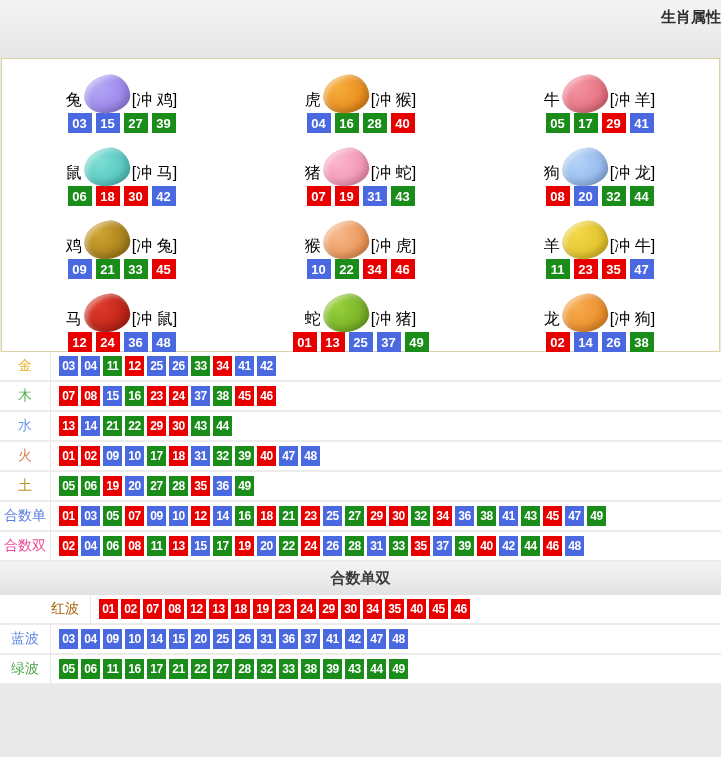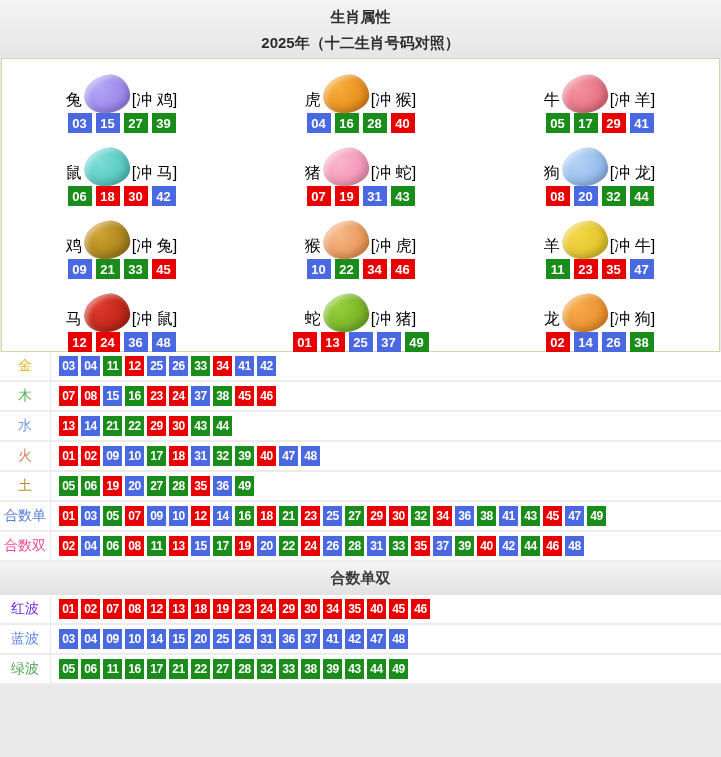--- a/index.html
+++ b/index.html
@@ -6,21 +6,21 @@
   body{
     width:721px;height:757px;overflow:hidden;
     font-family:"Liberation Sans","DejaVu Sans",sans-serif;
     background:#e9e9e9;
   }
   .top-band{
     height:58px;box-sizing:border-box;padding:8px 0 5px;
     background:linear-gradient(180deg,#f4f4f4,#e6e6e6);
     display:flex;flex-direction:column;justify-content:space-between;
   }
-  .title{text-align:center;font-weight:bold;font-size:15px;color:#2e2e2e;}
+  .title{text-align:right;font-weight:bold;font-size:15px;color:#2e2e2e;}
   .zpanel{
     margin:0 1px;background:#ffffff;border:1px solid #d9d2a6;
     display:grid;grid-template-columns:1fr 1fr 1fr;
     padding:3px 0 5px;box-sizing:border-box;height:294px;
   }
   .zcell{
     height:71px;display:flex;flex-direction:column;
     align-items:center;justify-content:flex-end;padding-bottom:2px;
   }
   .zline{display:flex;align-items:flex-end;}
@@ -52,21 +52,20 @@
     font-size:14px;border-right:1px solid #e6e6e6;background:#fff;
   }
   .row-balls{display:flex;gap:3px;align-items:center;padding-left:8px;}
 </style>
 </head>
 <body>
 
 <div>
   <div class="top-band">
     <div class="title">生肖属性</div>
-    <div class="title">2025年（十二生肖号码对照）</div>
   </div>
 
   <div class="zpanel" id="zodiac-grid">
       <div class="zcell">
         <div class="zline">
           <span class="zname">兔</span>
           <span class="zicon" style="background: radial-gradient(circle at 35% 30%, rgb(179, 166, 244), rgb(143, 118, 230));"></span>
           <span class="zclash">[冲 鸡]</span>
         </div>
         <div class="zballs">
@@ -353,21 +352,21 @@
           <span class="ball small" style="background: rgb(74, 105, 225);">42</span>
           <span class="ball small" style="background: rgb(26, 140, 26);">44</span>
           <span class="ball small" style="background: rgb(232, 0, 0);">46</span>
           <span class="ball small" style="background: rgb(74, 105, 225);">48</span>
         </div>
       </div>
       <div class="band">
         <span>合数单双</span>
       </div>
       <div class="data-row">
-        <div class="row-label" style="color: #6d28d9;">红波</div>
+        <div class="row-label" style="color: #a16207; margin-left: 40px;">红波</div>
         <div class="row-balls">
           <span class="ball small" style="background: rgb(232, 0, 0);">01</span>
           <span class="ball small" style="background: rgb(232, 0, 0);">02</span>
           <span class="ball small" style="background: rgb(232, 0, 0);">07</span>
           <span class="ball small" style="background: rgb(232, 0, 0);">08</span>
           <span class="ball small" style="background: rgb(232, 0, 0);">12</span>
           <span class="ball small" style="background: rgb(232, 0, 0);">13</span>
           <span class="ball small" style="background: rgb(232, 0, 0);">18</span>
           <span class="ball small" style="background: rgb(232, 0, 0);">19</span>
           <span class="ball small" style="background: rgb(232, 0, 0);">23</span>

